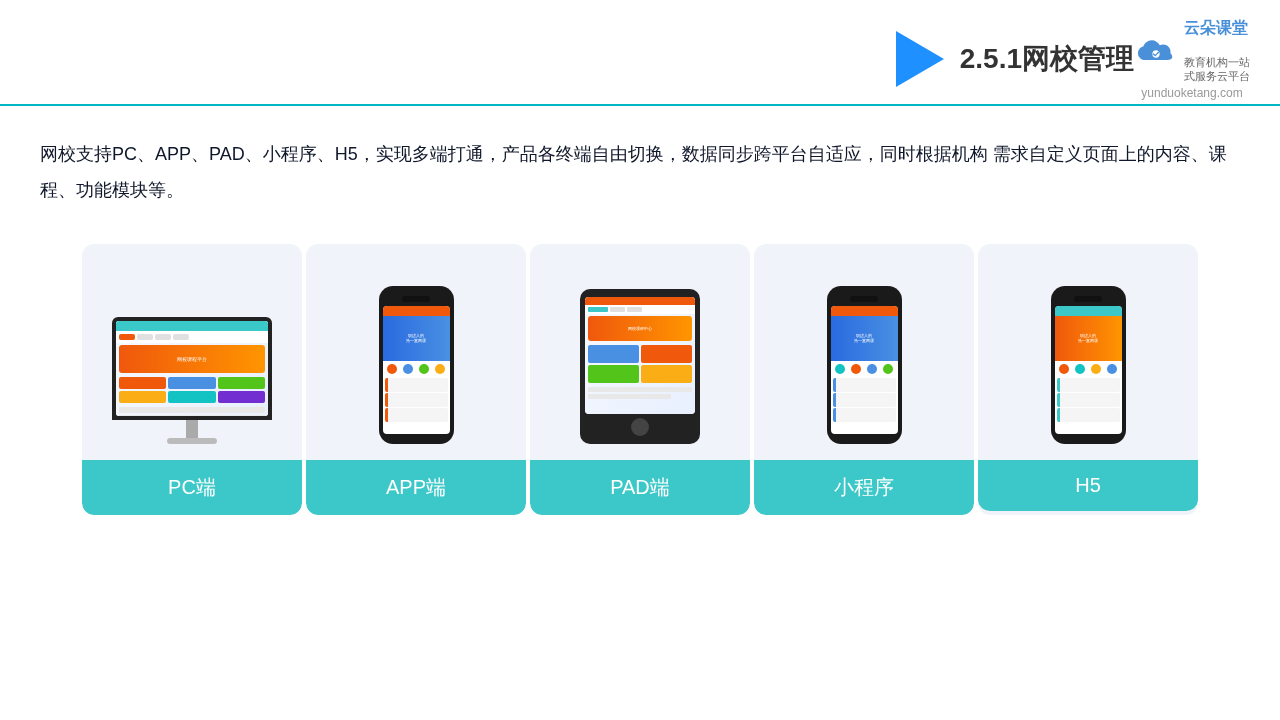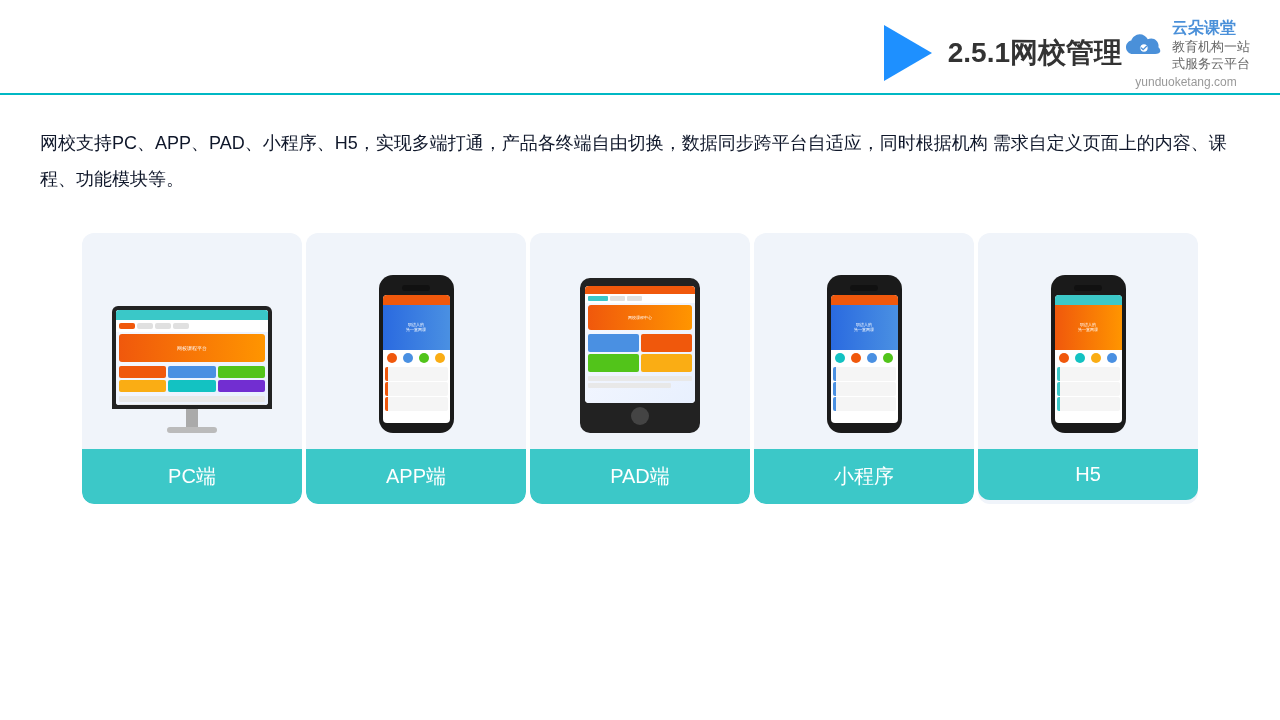--- a/index.html
+++ b/index.html
@@ -55,23 +55,24 @@
       display: flex;
       flex-direction: column;
       align-items: flex-start;
     }
     .brand-name {
       font-size: 16px;
       font-weight: bold;
       color: #4a90d9;
     }
     .brand-sub {
-      font-size: 13px;
+      font-size: 11px;
       color: #666;
       line-height: 1.3;
+      margin-top: 16px;
     }
     .brand-url {
       font-size: 12px;
       color: #999;
       margin-top: 2px;
     }
 
     
     .main-content {
       padding: 30px 40px 20px 40px;

